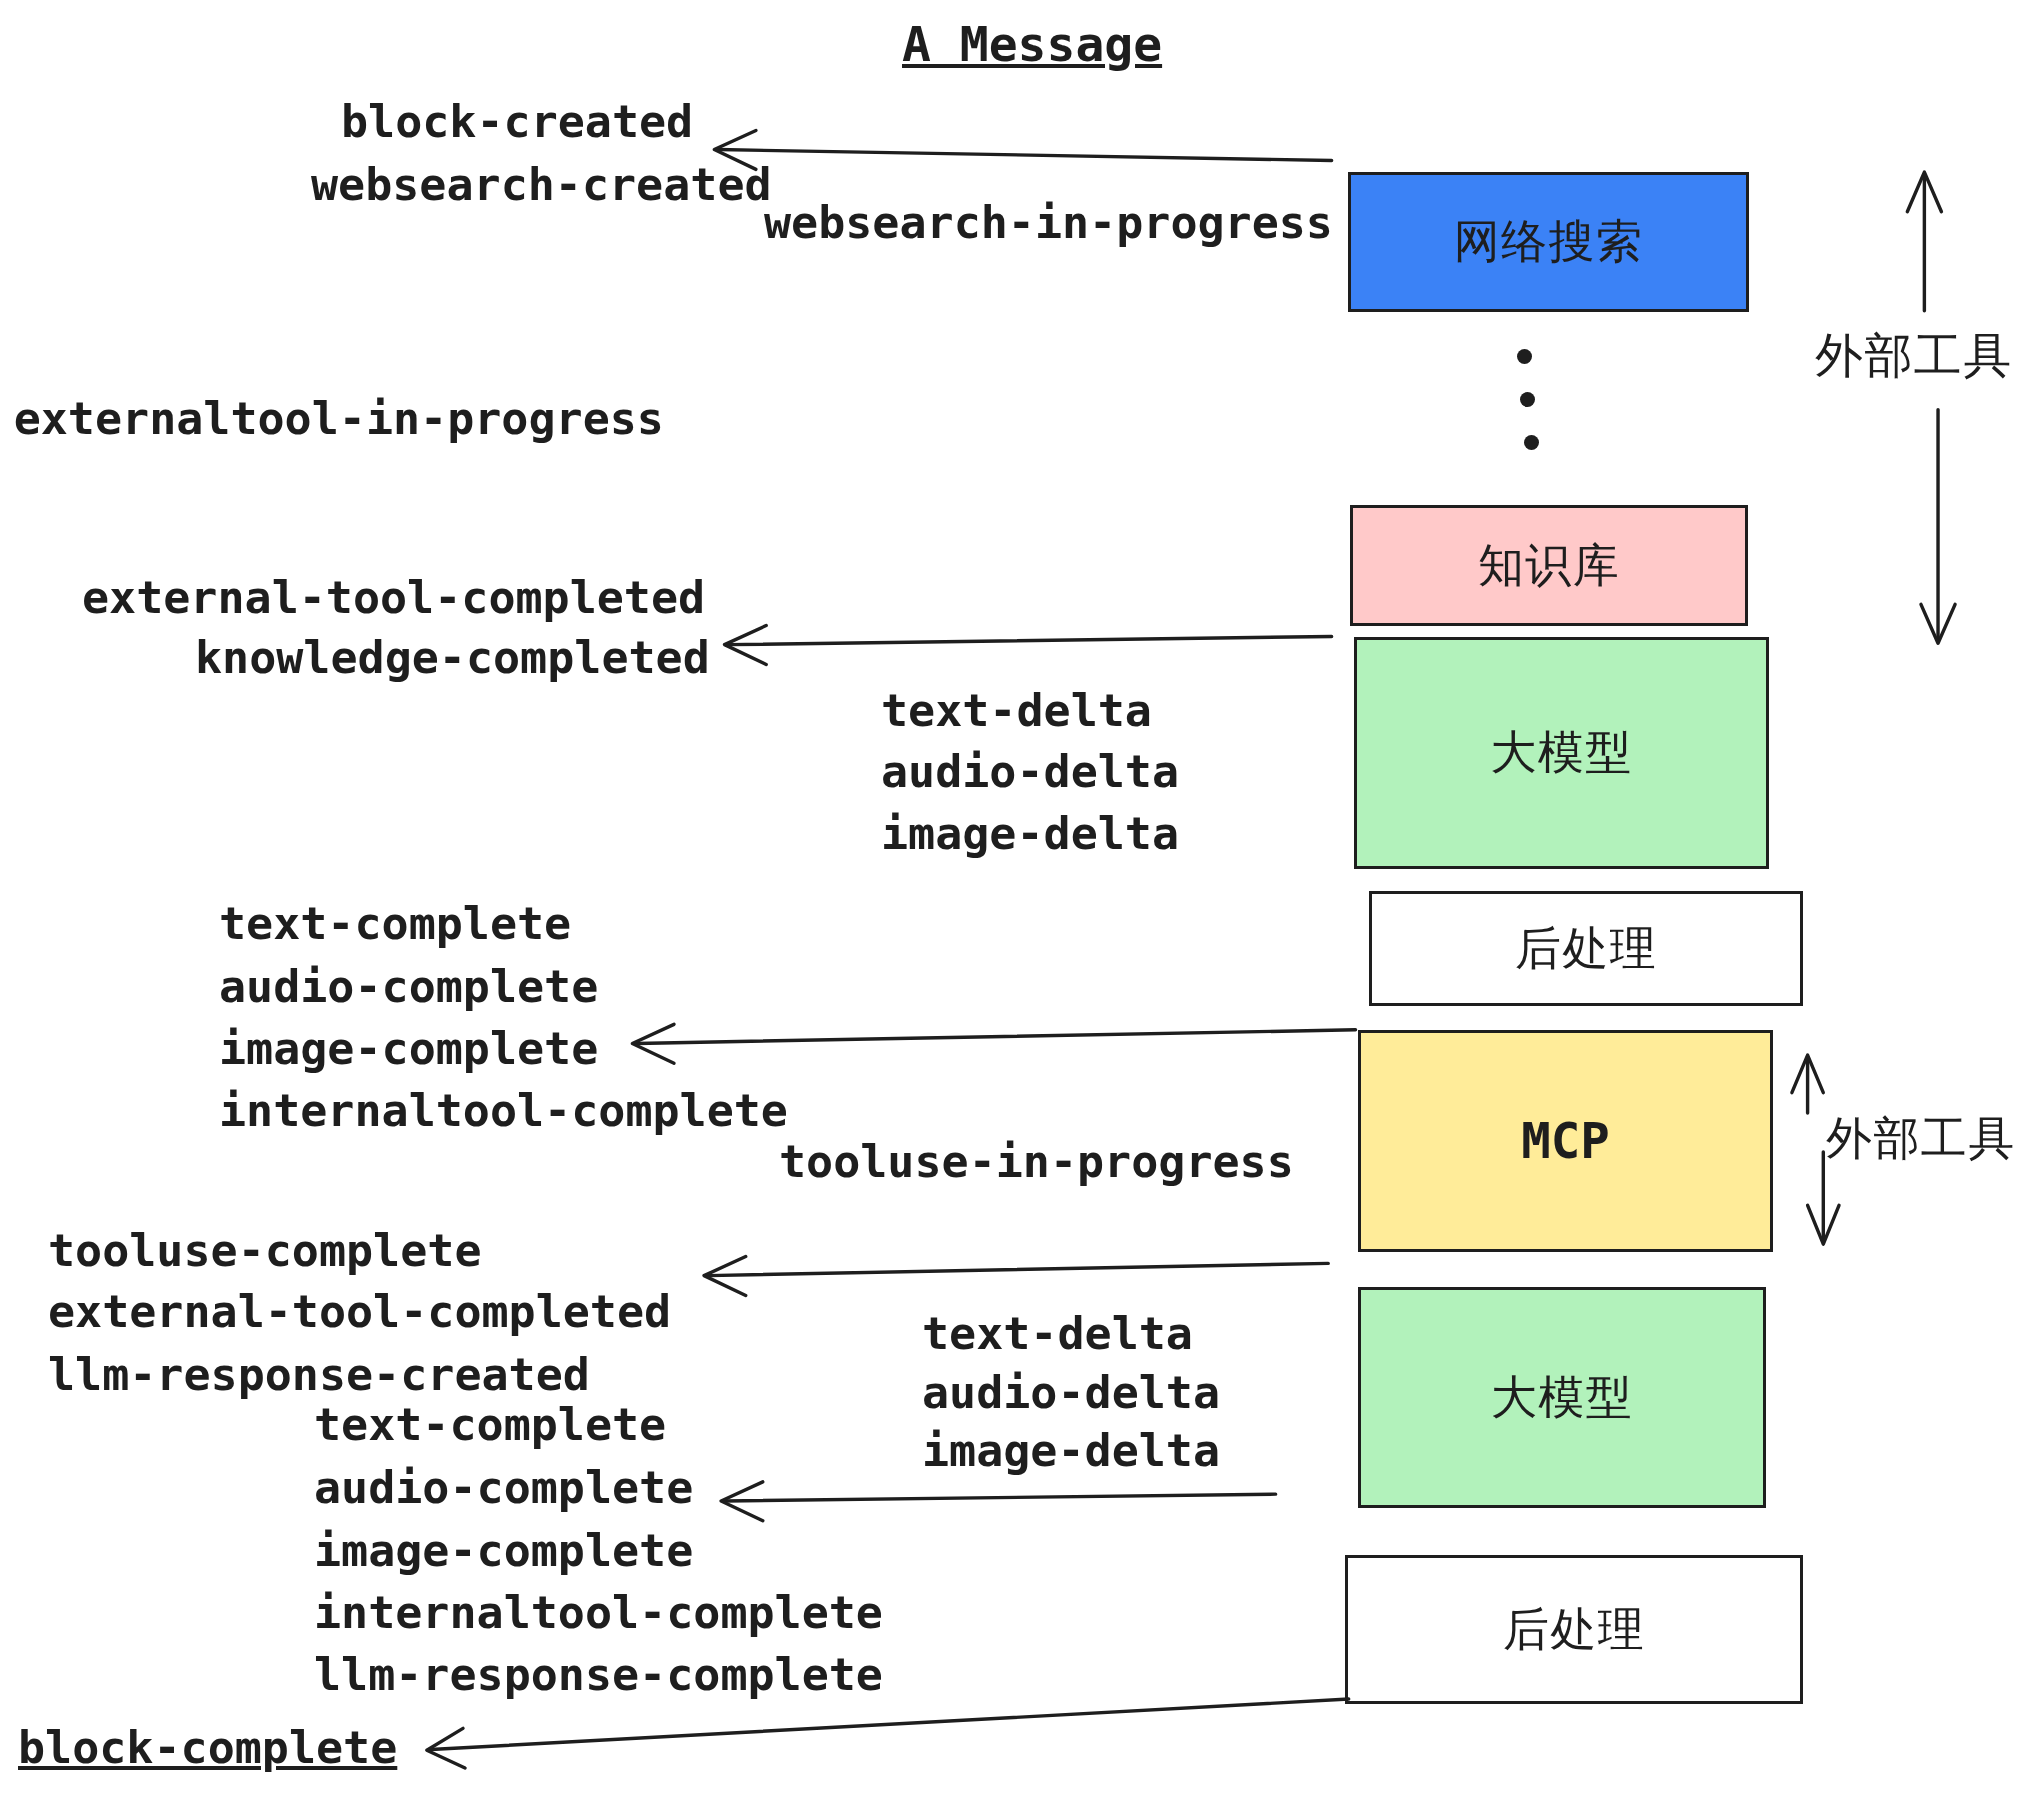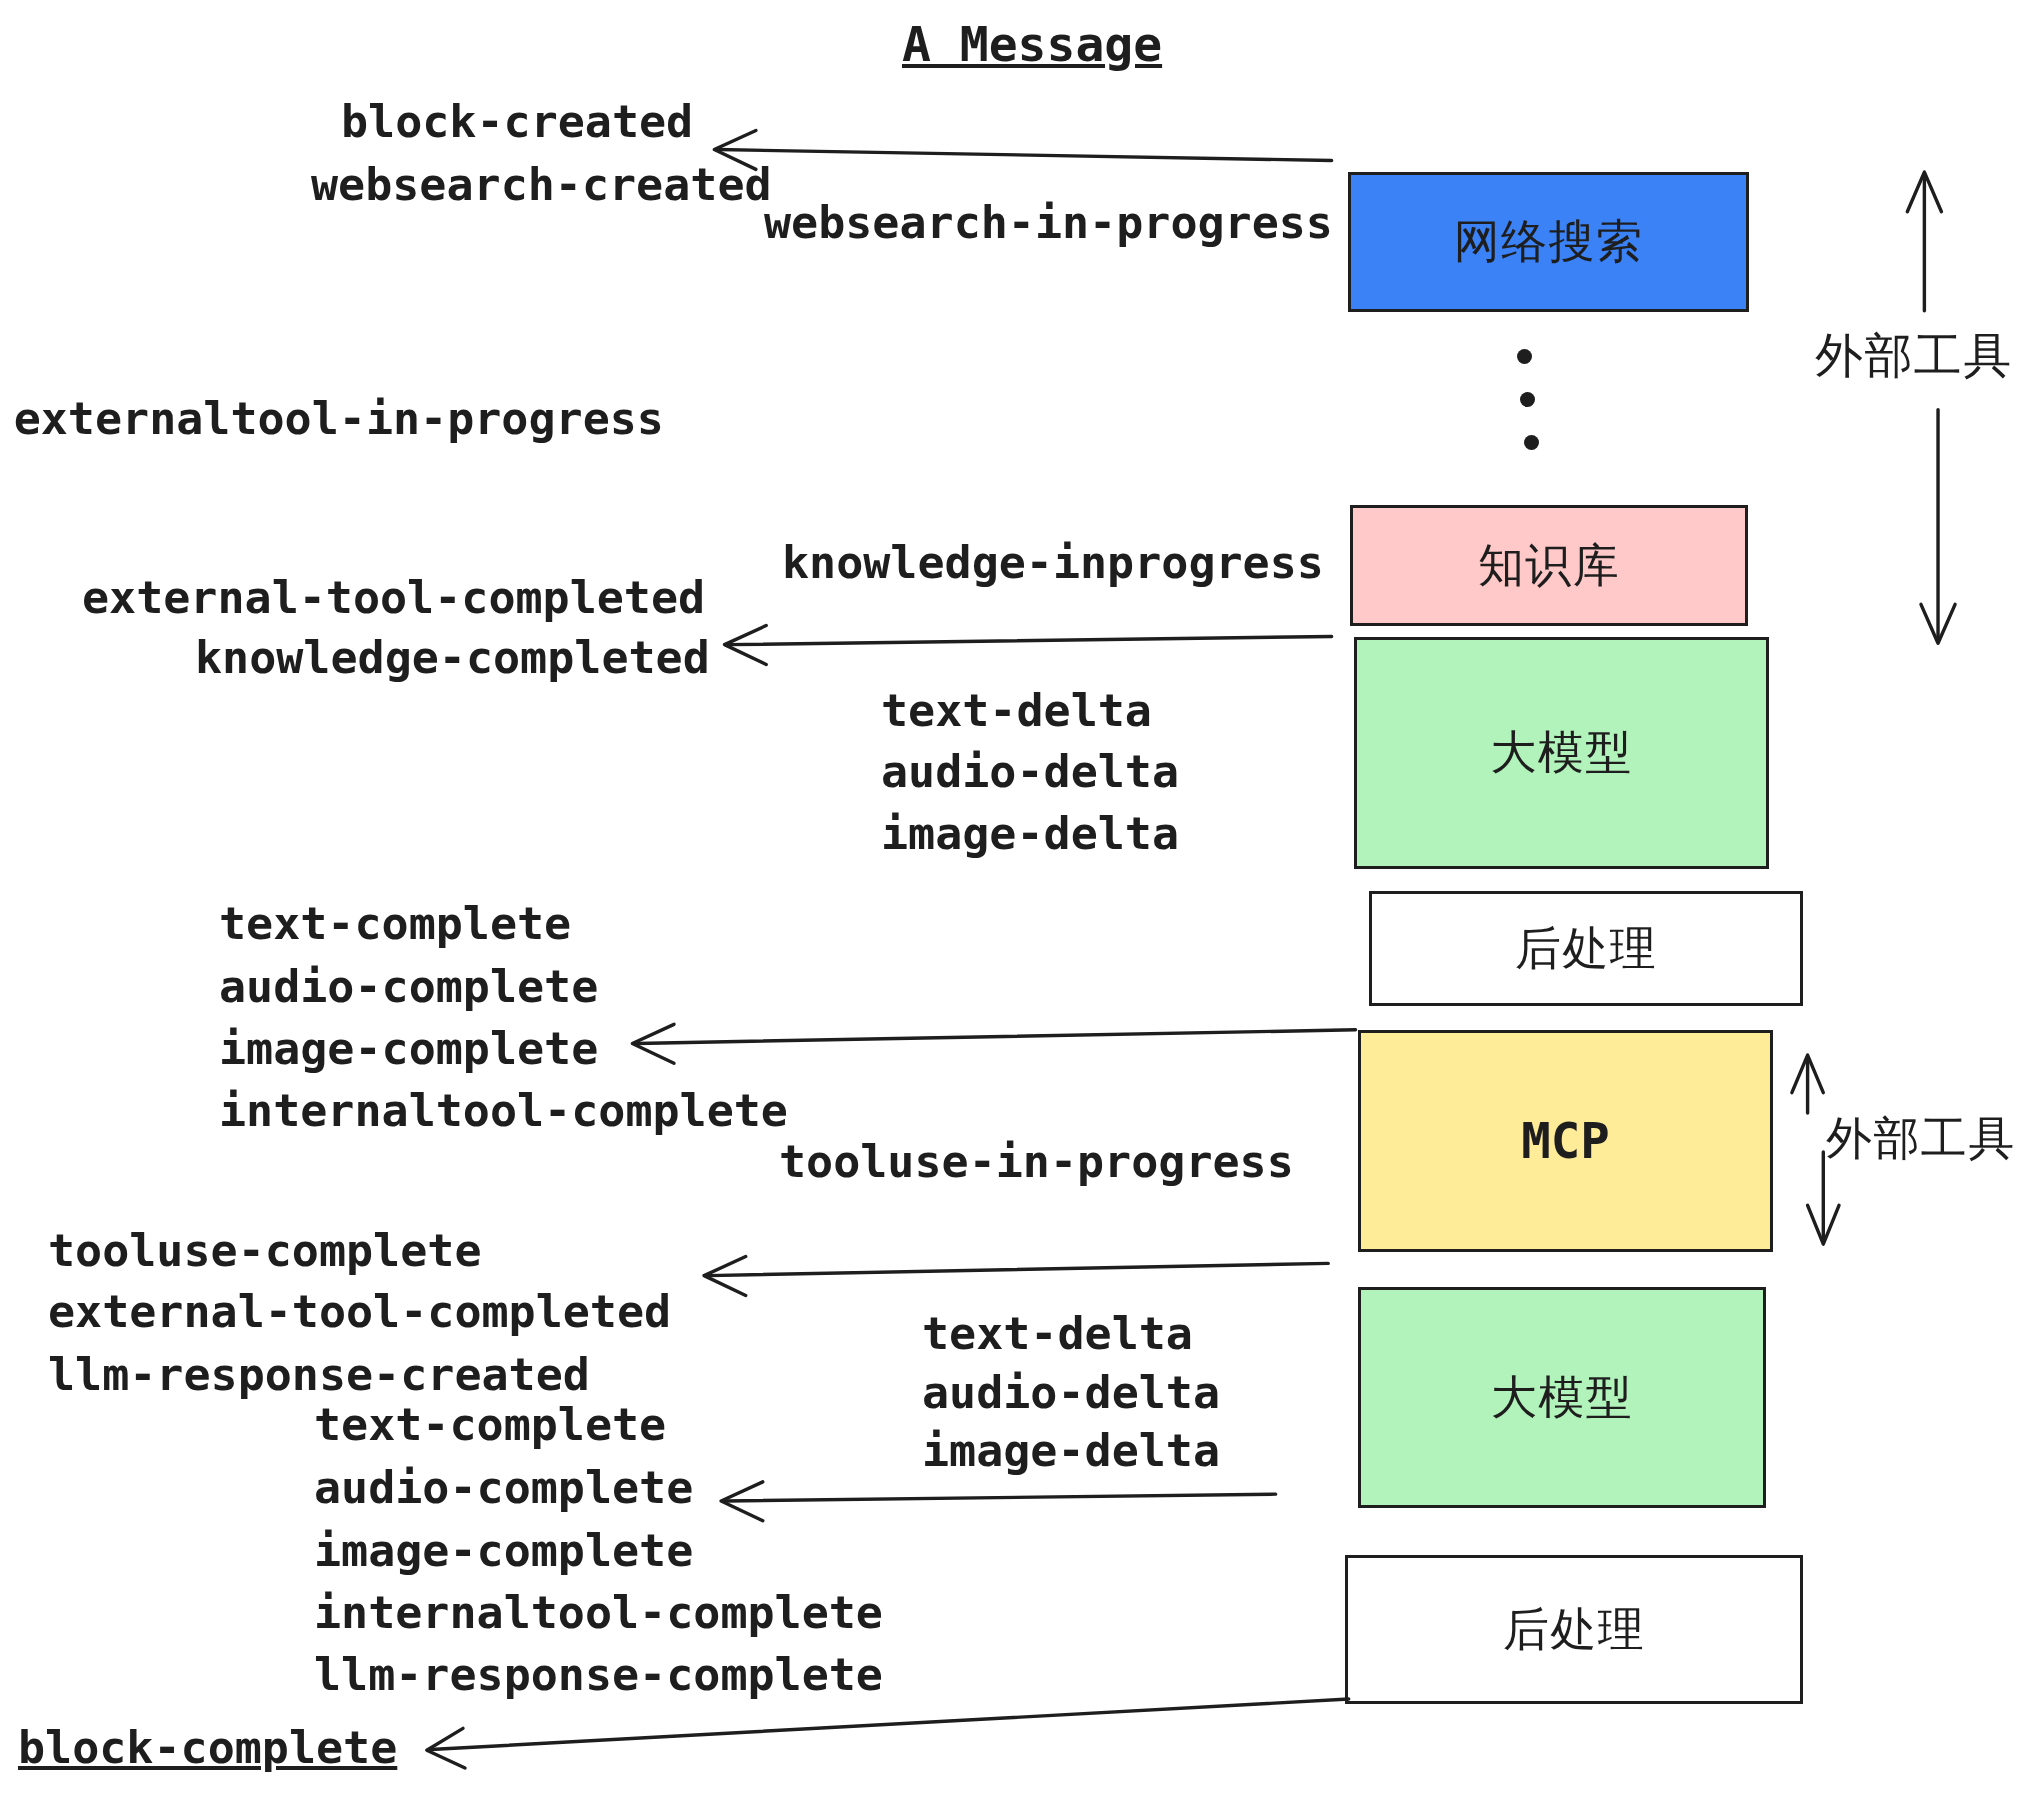--- a/index.html
+++ b/index.html
@@ -20,21 +20,20 @@
 <body>
 
 <div id="canvas">
 
   <div class="title" style="left:902px;top:13.7px;width:382px;">A Message</div>
 
   <div class="lbl" style="left:329px;top:94px;margin-left:12px;">block-created</div>
   <div class="lbl" style="left:311px;top:157px;">websearch-created</div>
   <div class="lbl" style="left:764px;top:195px;">websearch-in-progress</div>
   <div class="lbl" style="left:13.7px;top:391px;">externaltool-in-progress</div>
-  <div class="lbl" style="left:782px;top:535px;">knowledge-inprogress</div>
   <div class="lbl" style="left:82px;top:570px;">external-tool-completed</div>
   <div class="lbl" style="left:195px;top:630px;">knowledge-completed</div>
 
   <div class="lbl" style="left:881px;top:683px;">text-delta</div>
   <div class="lbl" style="left:881px;top:744px;">audio-delta</div>
   <div class="lbl" style="left:881px;top:806px;">image-delta</div>
 
   <div class="lbl" style="left:219px;top:896px;">text-complete</div>
   <div class="lbl" style="left:219px;top:959px;">audio-complete</div>
   <div class="lbl" style="left:219px;top:1021px;">image-complete</div>

